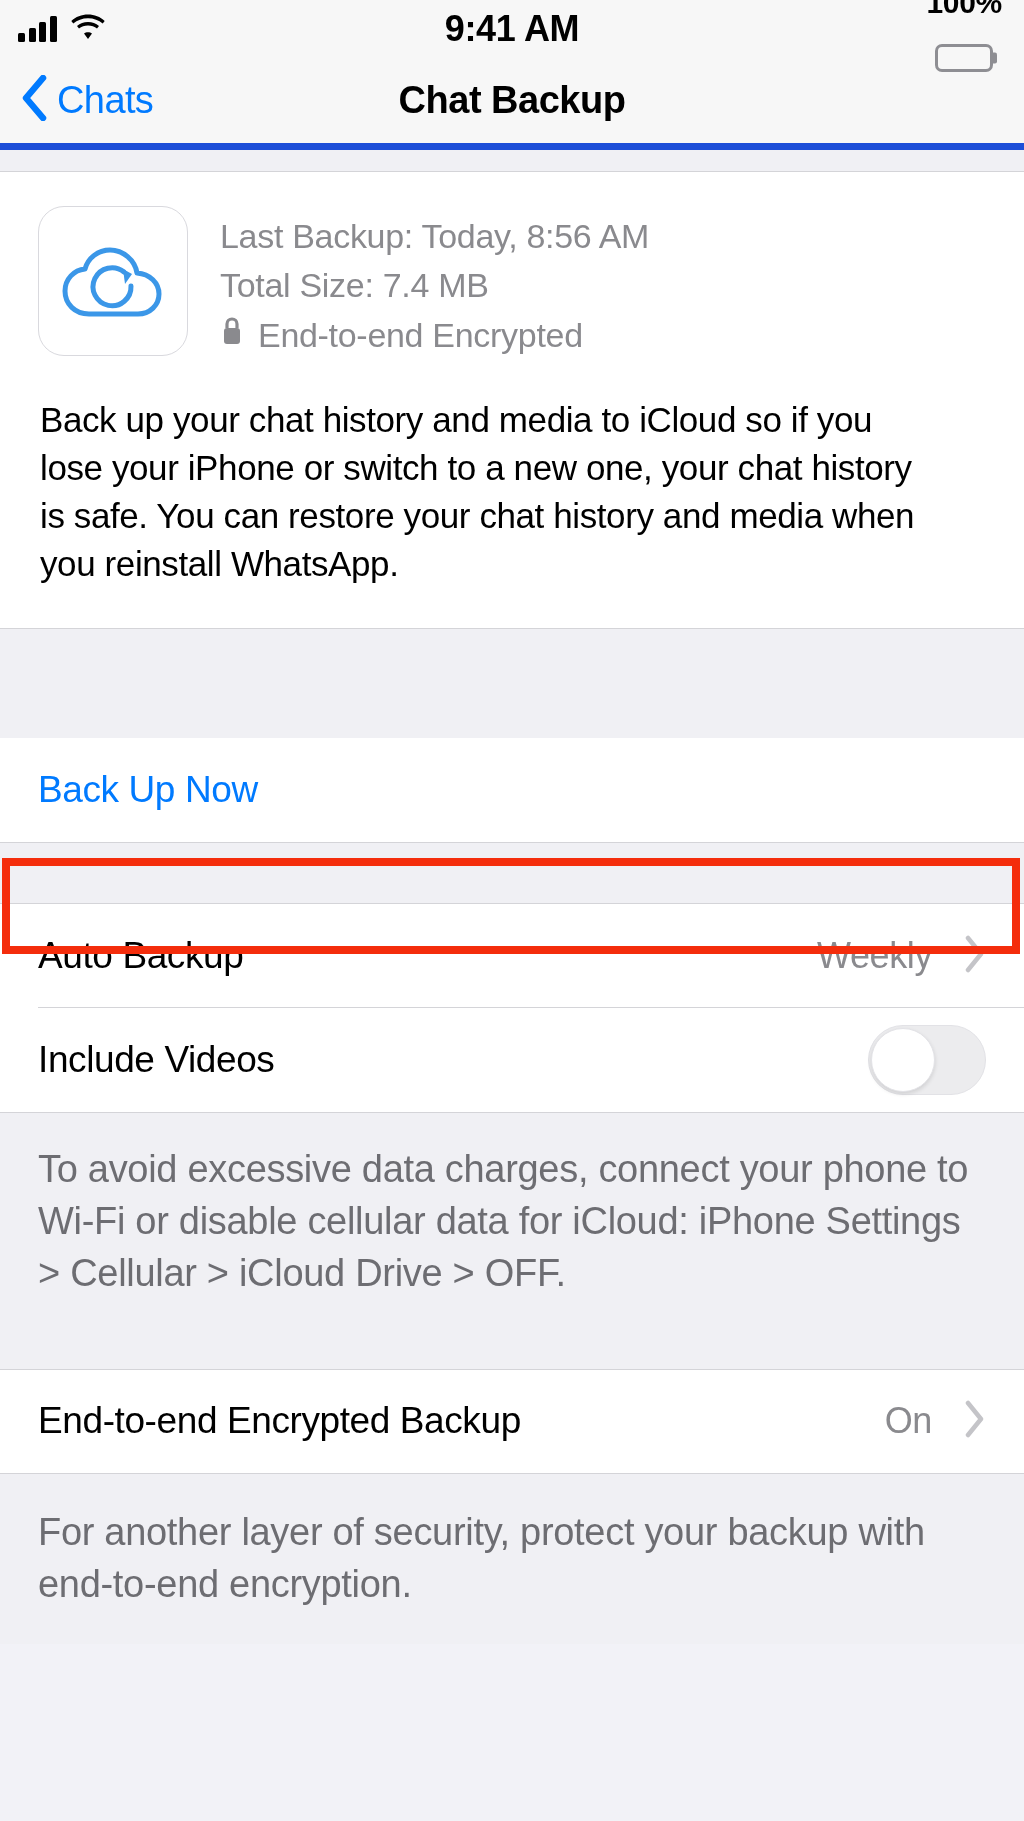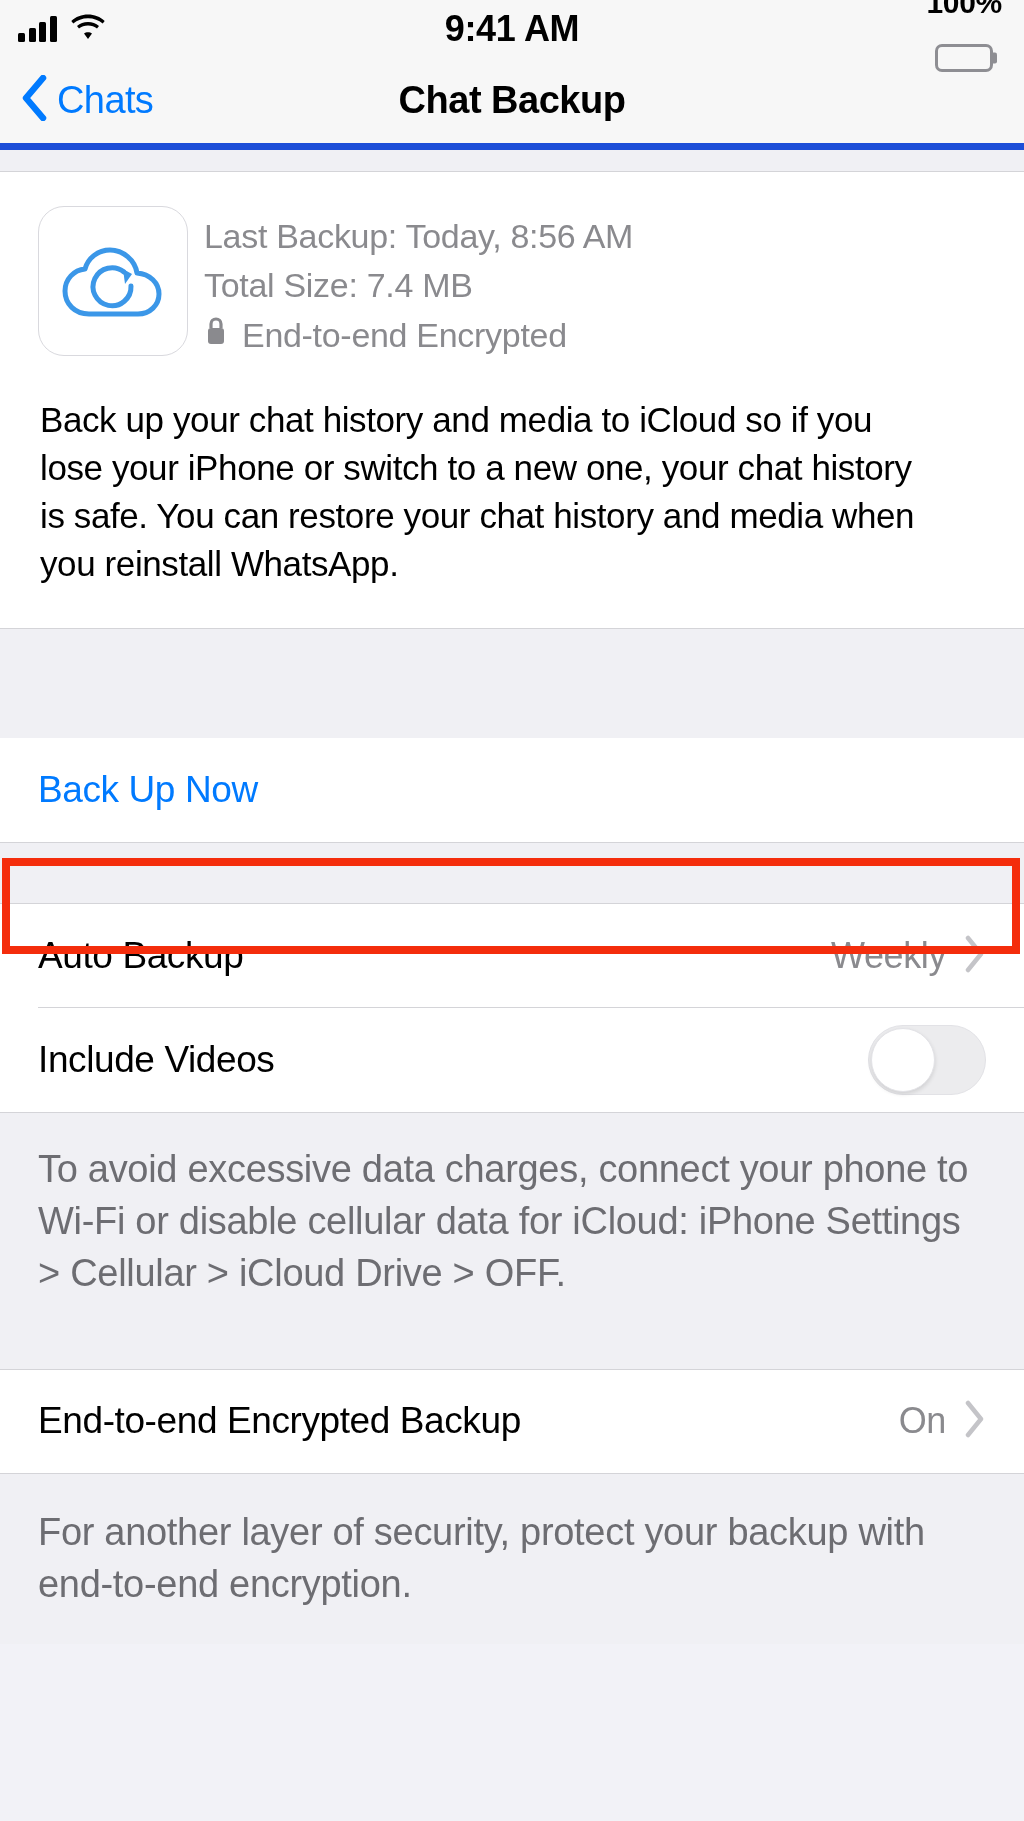--- a/index.html
+++ b/index.html
@@ -116,21 +116,21 @@
     letter-spacing: -0.5px;
   }
 
   
   .gap { background: #f0f0f4; }
   .hairline-top { border-top: 1px solid #d4d4d8; }
   .hairline-bottom { border-bottom: 1px solid #d4d4d8; }
 
   
   .info-section { background: #fff; padding: 34px 38px 0 38px; }
-  .info-head { display: flex; gap: 16px; align-items: flex-start; }
+  .info-head { display: flex; gap: 32px; align-items: flex-start; }
   .cloud-box {
     width: 150px;
     height: 150px;
     min-width: 150px;
     border: 1.5px solid #d9d9de;
     border-radius: 26px;
     display: flex;
     align-items: center;
     justify-content: center;
     background: #fff;
@@ -165,21 +165,21 @@
   }
   .row-label {
     font-size: 37px;
     color: #000;
     letter-spacing: -0.4px;
   }
   .row-right {
     margin-left: auto;
     display: flex;
     align-items: center;
-    gap: 18px;
+    gap: 32px;
   }
   .row-value {
     font-size: 36px;
     color: #8a8a8e;
     letter-spacing: -0.4px;
   }
   .row-sep {
     position: absolute;
     left: 38px; right: 0; bottom: 0;
     height: 1px;

